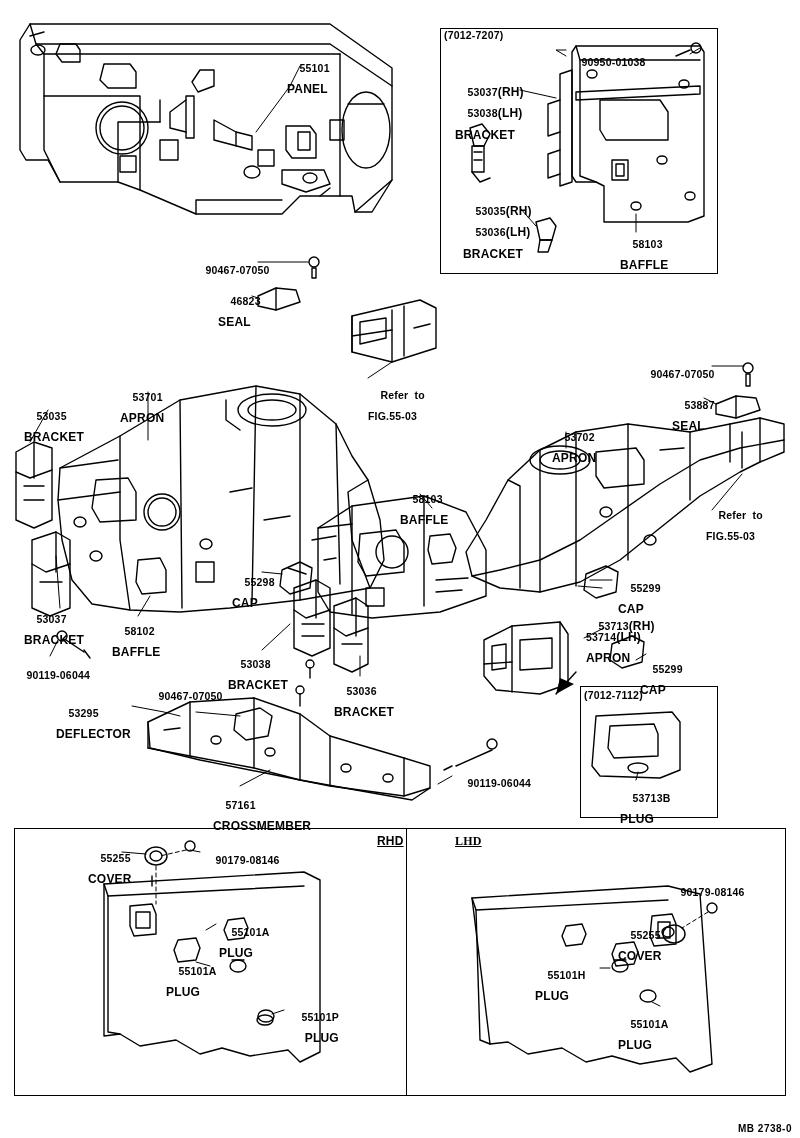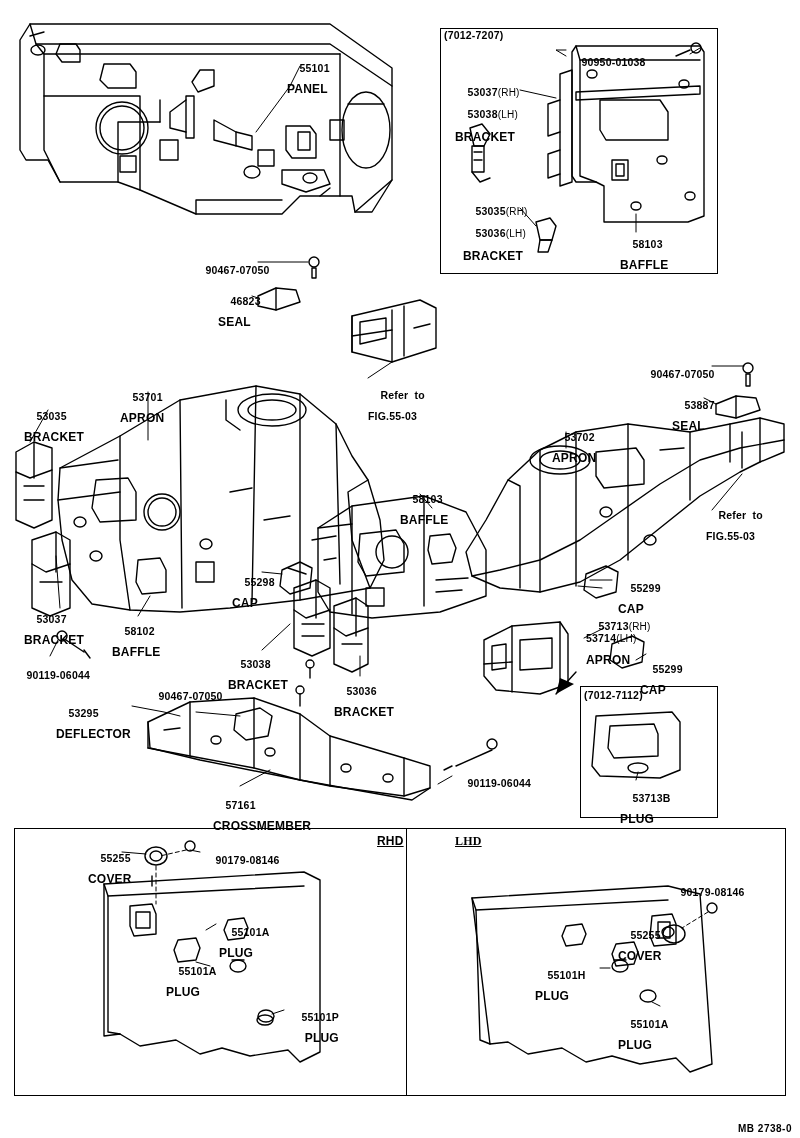--- a/index.html
+++ b/index.html
@@ -17,21 +17,21 @@
   .lbl {
     position: absolute;
     font-size: 10.5px;
     line-height: 10.8px;
     letter-spacing: 0.2px;
     white-space: pre;
     font-weight: 700;
     font-family: "Liberation Sans", sans-serif;
   }
   .lbl .sub { font-size: 12px; font-weight: 700; display: block; }
-  .lbl .sup { font-size: 10px; font-weight: 400; }
+  .lbl .sup { font-size: 12px; font-weight: 700; }
   .lbl.ul { text-decoration: underline; }
   .lbl.big { font-size: 12px; margin-left: 37px; }
   .box {
     position: absolute;
     border: 1.5px solid #000;
   }
   .code-footer {
     position: absolute;
     right: 8px; bottom: 4px;
     font-size: 10px; font-weight: 700;

